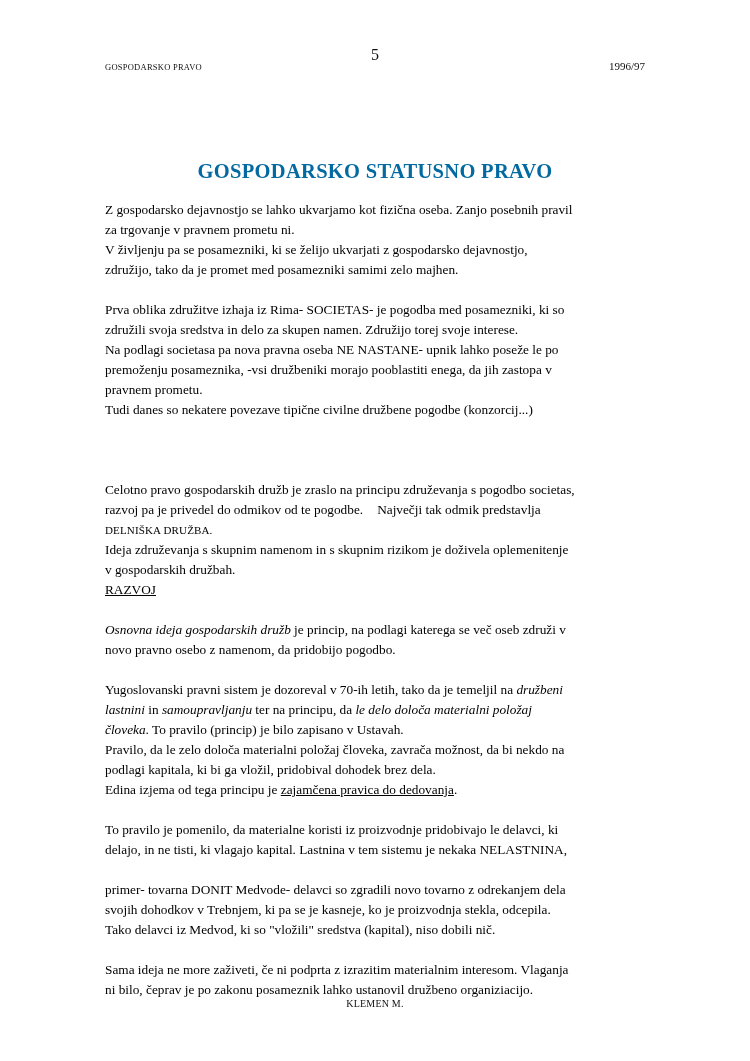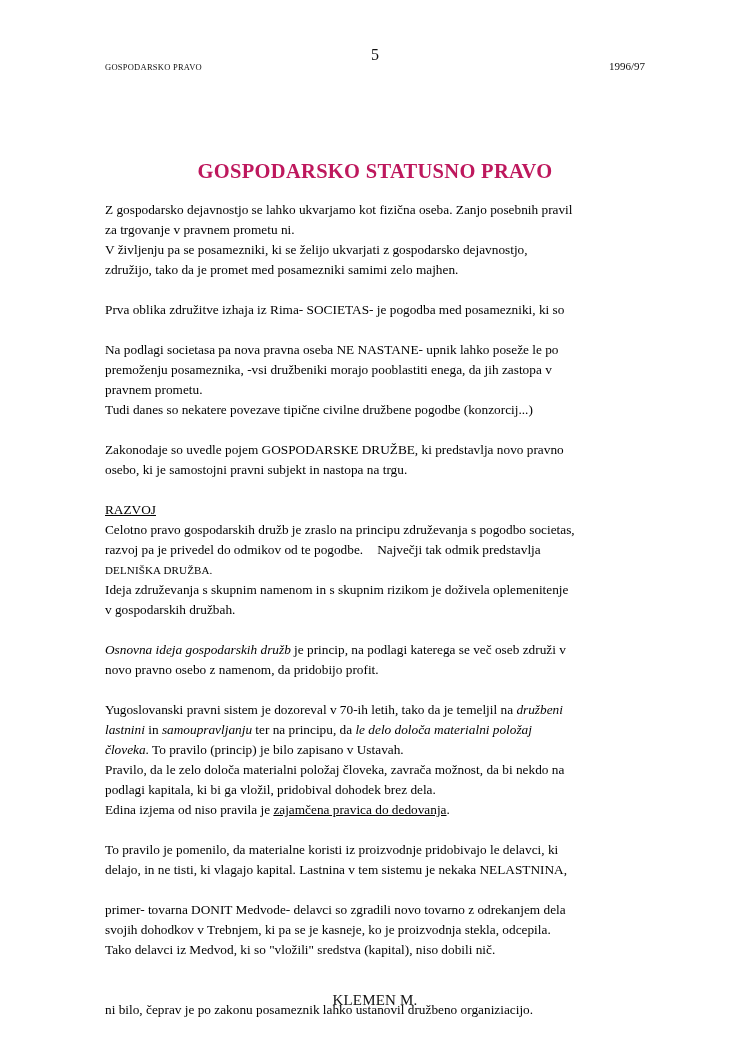--- a/index.html
+++ b/index.html
@@ -53,21 +53,21 @@
   
   .doc-title {
     position: absolute;
     top: 160px;
     left: 0;
     right: 0;
     text-align: center;
     font-size: 20.5px;
     font-weight: bold;
     letter-spacing: 0.3px;
-    color: #be185d;
+    color: #0369a1;
   }
   
   .content {
     position: absolute;
     top: 200px;
     left: 105px;
     width: 542px;
     font-size: 13.3px;
     line-height: 20px;
     color: #000;
@@ -99,21 +99,21 @@
     display: inline-block;
     width: 14px;
   }
   
   .footer {
     position: absolute;
     bottom: 52px;
     left: 0;
     right: 0;
     text-align: center;
-    font-size: 15px;
+    font-size: 10px;
     letter-spacing: 0.2px;
     color: #111;
   }
 </style>
 </head>
 <body>
 
 <div class="page">
 
   <div class="running-header">
@@ -130,81 +130,80 @@
       <span>Z gospodarsko dejavnostjo se lahko ukvarjamo kot fizična oseba. Zanjo posebnih pravil</span><br>
       <span>za trgovanje v pravnem prometu ni.</span><br>
       <span>V življenju pa se posamezniki, ki se želijo ukvarjati z gospodarsko dejavnostjo,</span><br>
       <span>združijo, tako da je promet med posamezniki samimi zelo majhen.</span>
     </p>
 
     <div class="gap"></div>
 
     <p class="para">
       <span>Prva oblika združitve izhaja iz Rima- SOCIETAS- je pogodba med posamezniki, ki so</span><br>
-      <br>
+      <span>združili svoja sredstva in delo za skupen namen. Združijo torej svoje interese.</span><br>
       <span>Na podlagi societasa pa nova pravna oseba NE NASTANE- upnik lahko poseže le po</span><br>
       <span>premoženju posameznika, -vsi družbeniki morajo pooblastiti enega, da jih zastopa v</span><br>
       <span>pravnem prometu.</span><br>
       <span>Tudi danes so nekatere povezave tipične civilne družbene pogodbe (konzorcij...)</span>
     </p>
 
     <div class="gap"></div>
 
     <p class="para">
-      <span>Zakonodaje so uvedle pojem GOSPODARSKE DRUŽBE, ki predstavlja novo pravno</span><br>
-      <span>osebo, ki je samostojni pravni subjekt in nastopa na trgu.</span>
-    </p>
-
-    <div class="gap"></div>
-
-    <p class="para">
-      <span class="u">RAZVOJ</span>
-    </p>
+      <br>
+    </p>
+
+    <div class="gap"></div>
 
     <p class="para">
       <span>Celotno pravo gospodarskih družb je zraslo na principu združevanja s pogodbo societas,</span><br>
       <span>razvoj pa je privedel do odmikov od te pogodbe.</span><span class="wide-space"></span><span>Največji tak odmik predstavlja</span><br>
       <span class="smallcaps">DELNIŠKA DRUŽBA.</span><br>
       <span>Ideja združevanja s skupnim namenom in s skupnim rizikom je doživela oplemenitenje</span><br>
       <span>v gospodarskih družbah.</span>
     </p>
 
+    <p class="para">
+      <span class="u">RAZVOJ</span>
+    </p>
+
     <div class="gap"></div>
 
     <p class="para">
       <span class="i">Osnovna ideja gospodarskih družb</span><span> je princip, na podlagi katerega se več oseb združi v</span><br>
-      <span>novo pravno osebo z namenom, da pridobijo profit.</span><br>
+      <span>novo pravno osebo z namenom, da pridobijo pogodbo.</span><br>
     </p>
 
     <div class="gap"></div>
 
     <p class="para">
       <span>Yugoslovanski pravni sistem je dozoreval v 70-ih letih, tako da je temeljil na </span><span class="i">družbeni</span><br>
       <span class="i">lastnini</span><span> in </span><span class="i">samoupravljanju</span><span> ter na principu, da </span><span class="i">le delo določa materialni položaj</span><br>
       <span class="i">človeka</span><span>.  To pravilo (princip) je bilo zapisano v Ustavah.</span><br>
       <span>Pravilo, da le zelo določa materialni položaj človeka, zavrača možnost, da bi nekdo na</span><br>
       <span>podlagi kapitala, ki bi ga vložil, pridobival dohodek brez dela.</span><br>
-      <span>Edina izjema od niso pravila je </span><span class="u">zajamčena pravica do dedovanja</span><span>.</span>
+      <span>Edina izjema od tega principu je </span><span class="u">zajamčena pravica do dedovanja</span><span>.</span>
     </p>
 
     <div class="gap"></div>
 
     <p class="para">
       <span>To pravilo je pomenilo, da materialne koristi iz proizvodnje pridobivajo le delavci, ki</span><br>
       <span>delajo, in ne tisti, ki vlagajo kapital.  Lastnina v tem sistemu je nekaka NELASTNINA,</span><br>
       <br>
       <span>primer- tovarna DONIT Medvode- delavci so zgradili novo tovarno z odrekanjem dela</span><br>
       <span>svojih dohodkov v Trebnjem, ki pa se je kasneje, ko je proizvodnja stekla, odcepila.</span><br>
       <span>Tako delavci iz Medvod, ki so "vložili" sredstva (kapital), niso dobili nič.</span>
     </p>
 
     <div class="gap"></div>
 
     <p class="para">
-      <br>
+      <span>Sama ideja ne more zaživeti, če ni podprta z izrazitim materialnim interesom. Vlaganja</span><br>
       <span>ni bilo, čeprav je po zakonu posameznik lahko ustanovil družbeno organiziacijo.</span>
     </p>
 
   </div>
 
   <div class="footer">KLEMEN M.</div>
 
 </div>
 
 </body></html>

